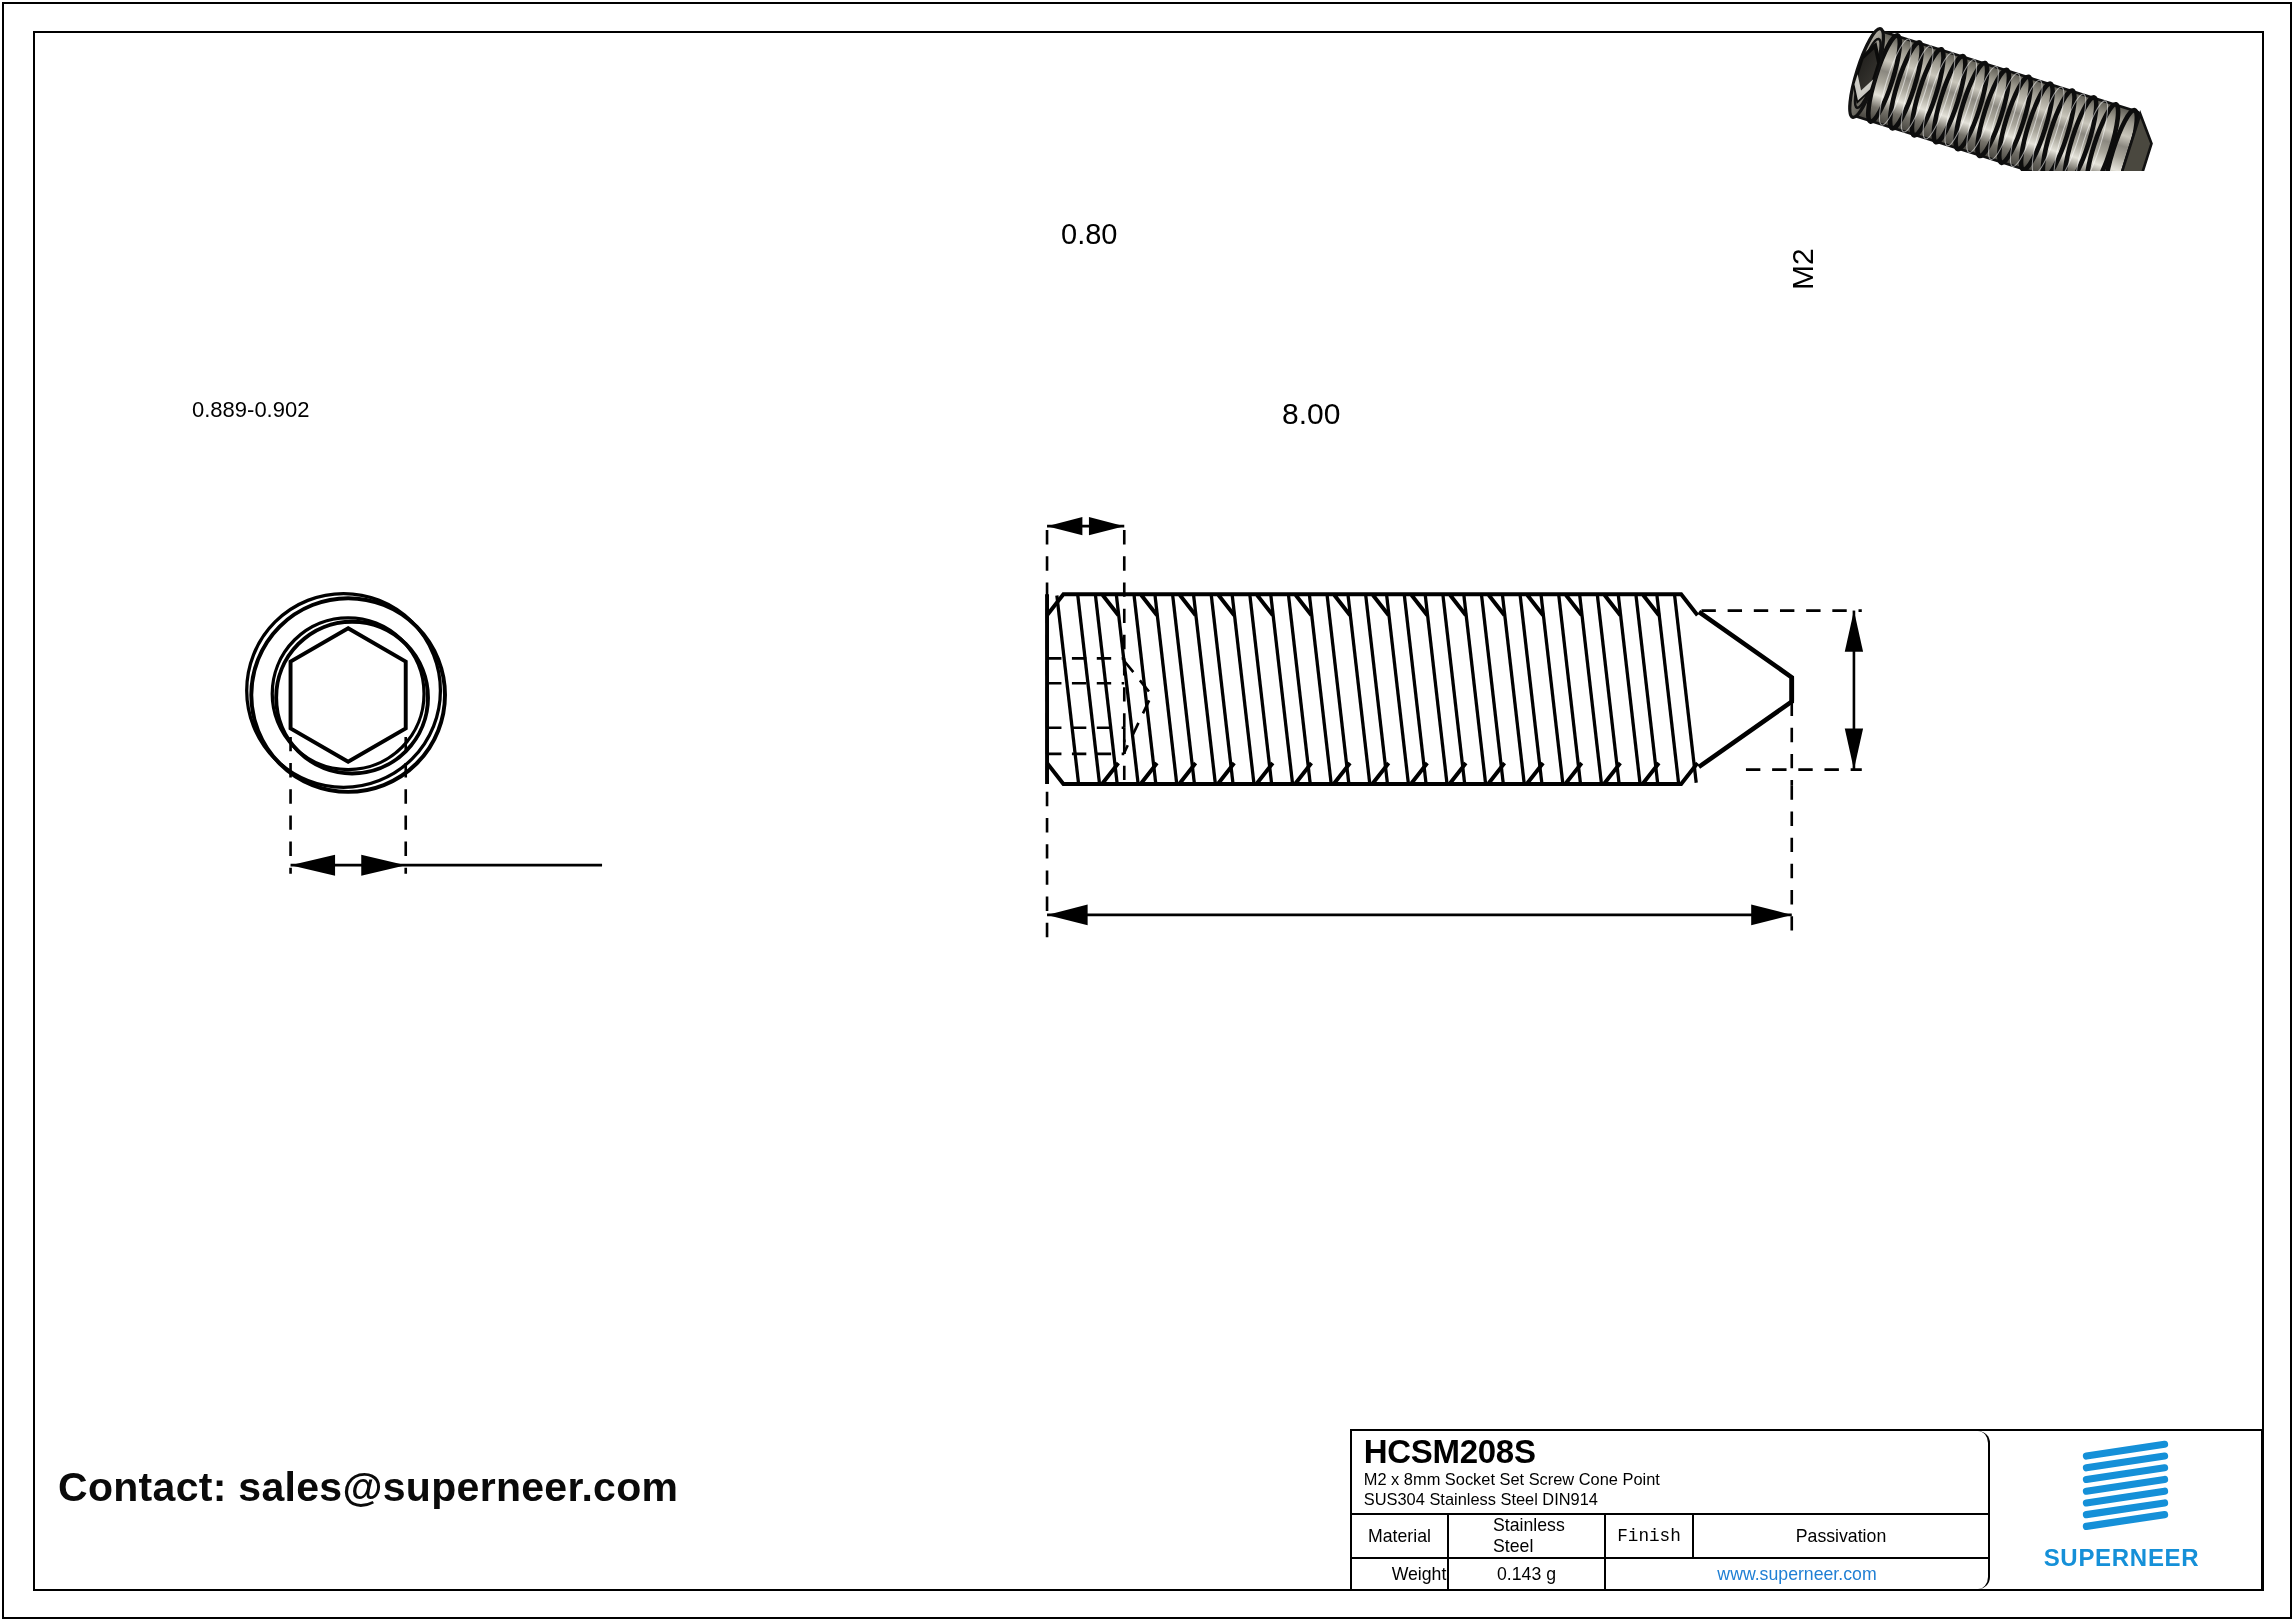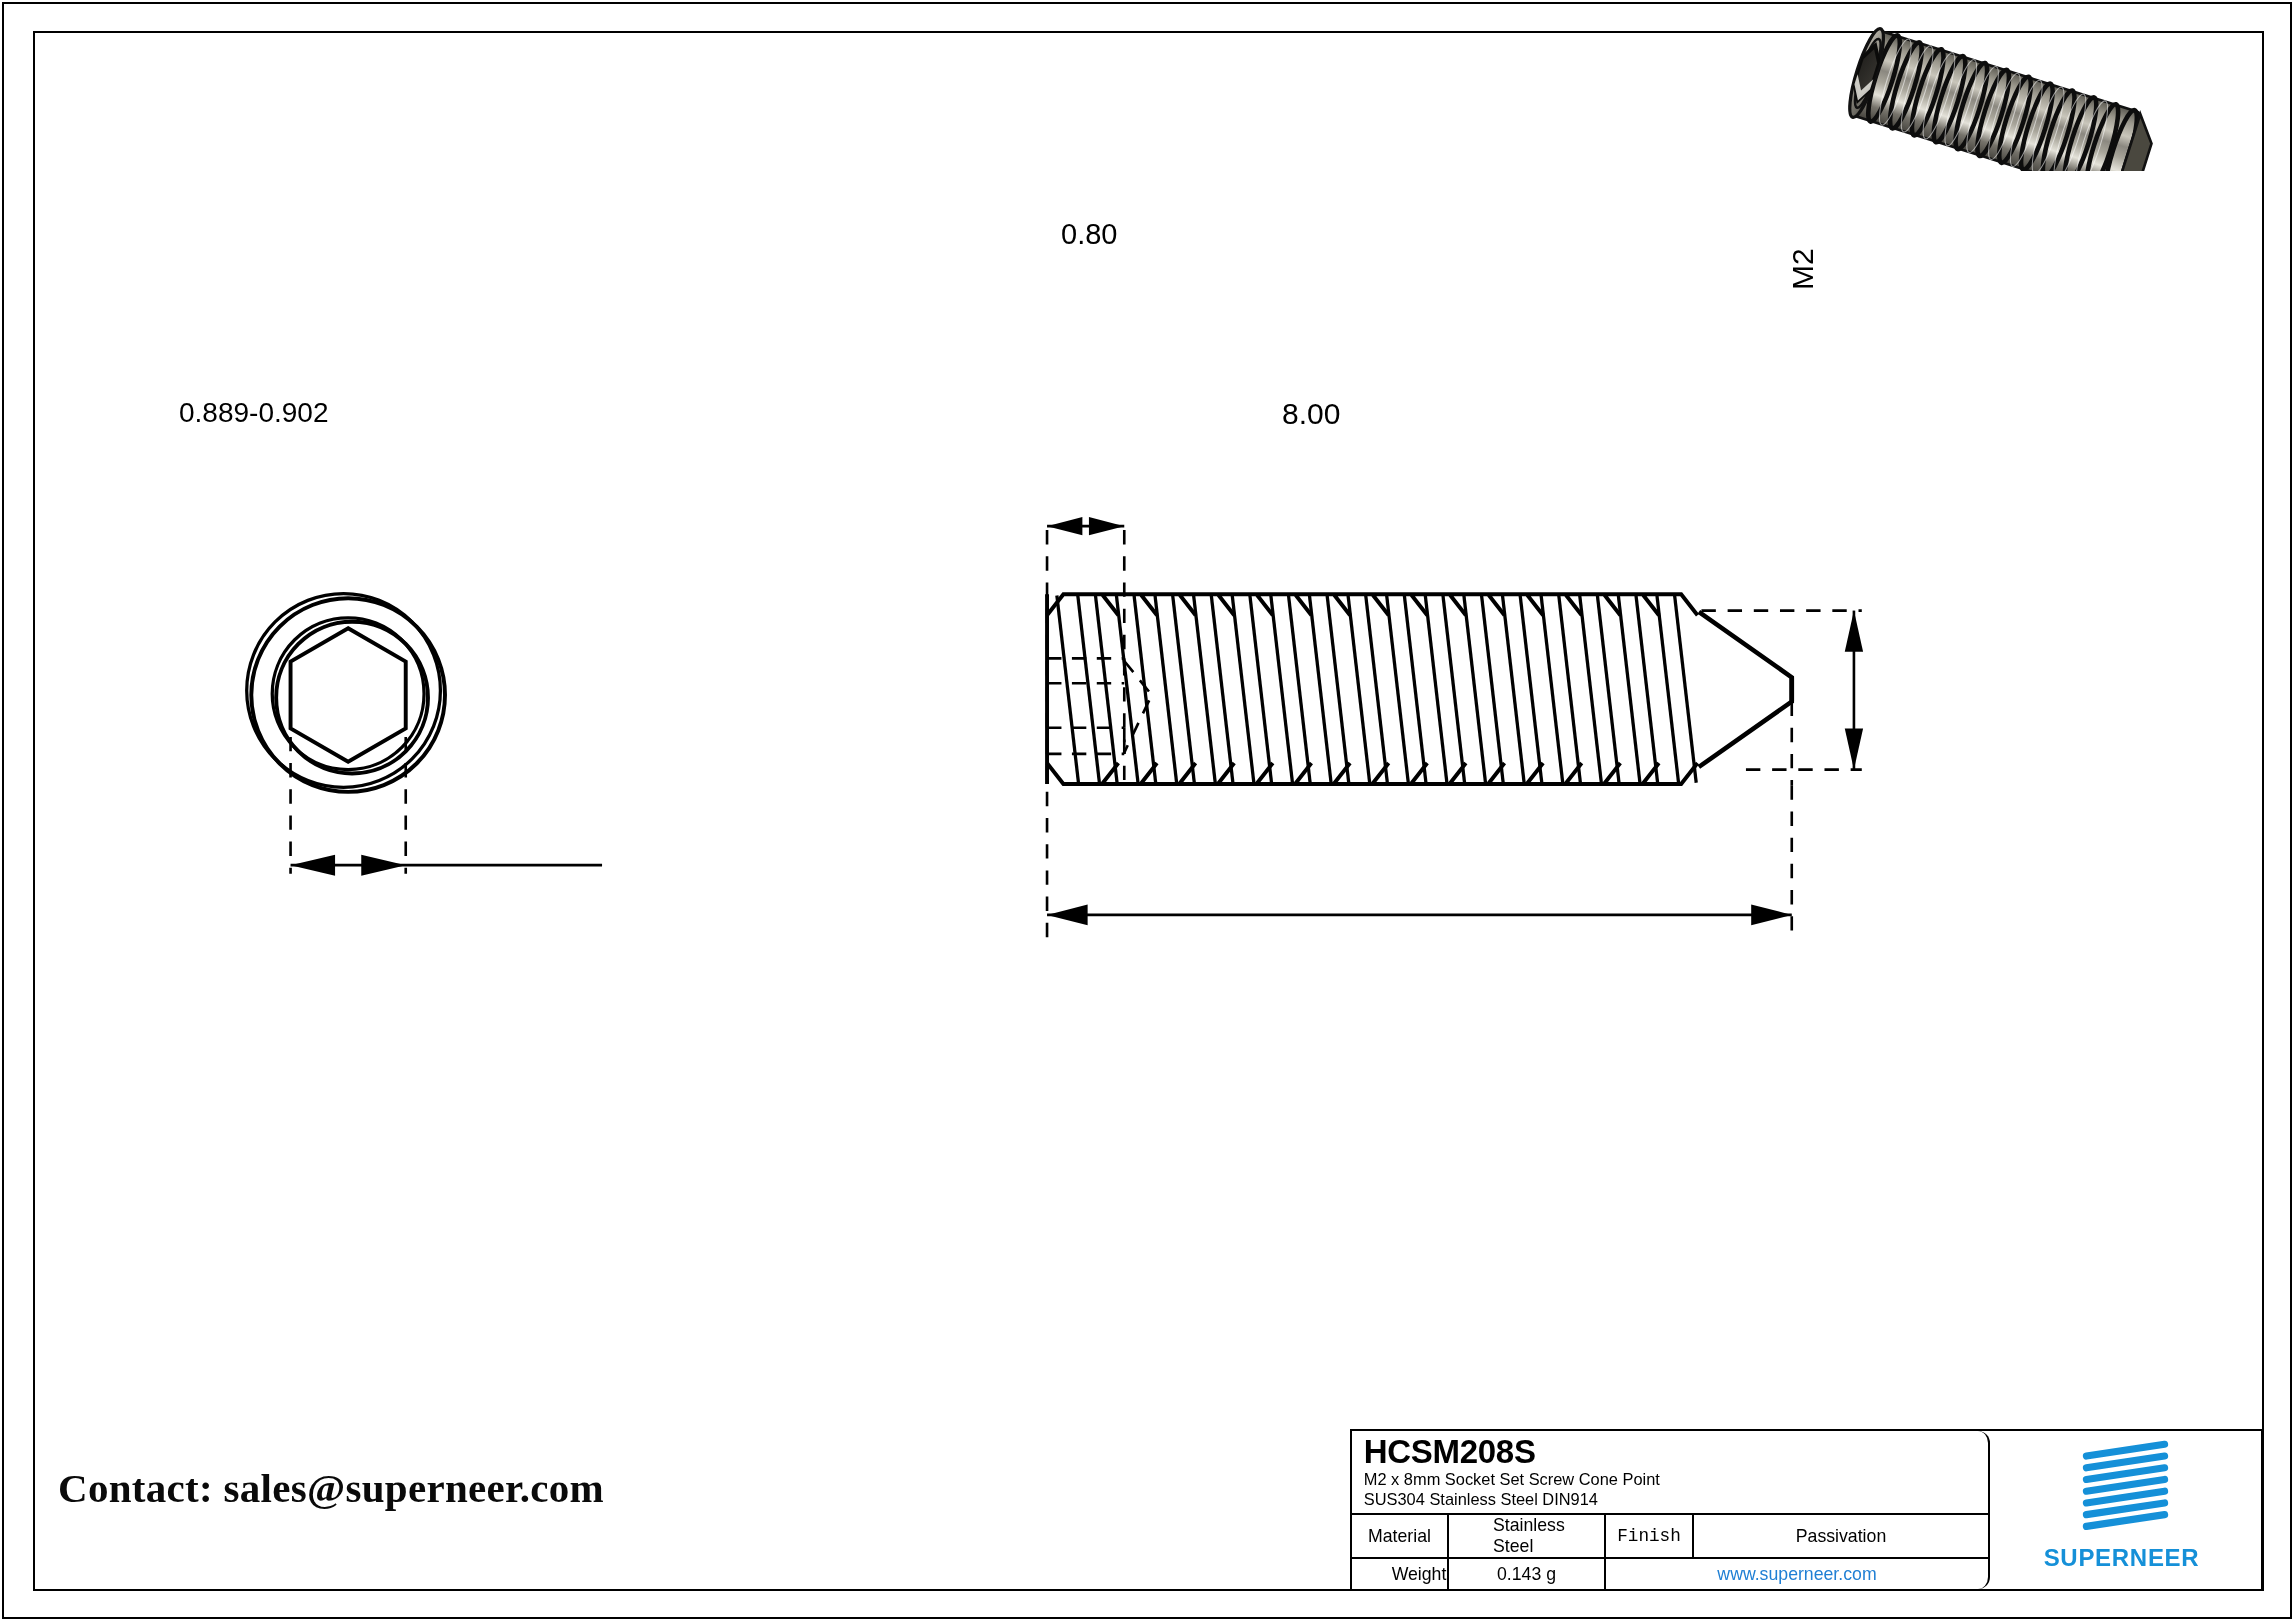--- a/index.html
+++ b/index.html
@@ -44,21 +44,21 @@
     width: 2295px;
     height: 1623px;
     pointer-events: none;
   }
 
   
   .contact-text {
     position: absolute;
     left: 58px;
     top: 1464px;
-    font-family: Liberation Serif, serif;
+    font-family: Liberation Sans, sans-serif;
     font-weight: bold;
     font-size: 41px;
     letter-spacing: 0.3px;
     color: #0a0a0a;
     white-space: nowrap;
   }
 
   
   .title-block {
     position: absolute;
@@ -167,21 +167,21 @@
   }
 
   
   .dimtext {
     position: absolute;
     font-family: "Liberation Sans", sans-serif;
     font-size: 27.5px;
     color: #000;
     white-space: nowrap;
   }
-  #dim-dia   { left: 179px; top: 397px; font-size: 28px; }
+  #dim-dia   { left: 192px; top: 397px; font-size: 22px; }
   #dim-thread{ left: 1061px; top: 218px; font-size: 29px; }
   #dim-length{ left: 1282px; top: 397px; font-size: 30px; }
   #dim-m2 {
     left: 1786px; top: 290px;
     font-size: 30px;
     transform: rotate(-90deg);
     transform-origin: left top;
     font-weight: normal;
   }
 </style>

